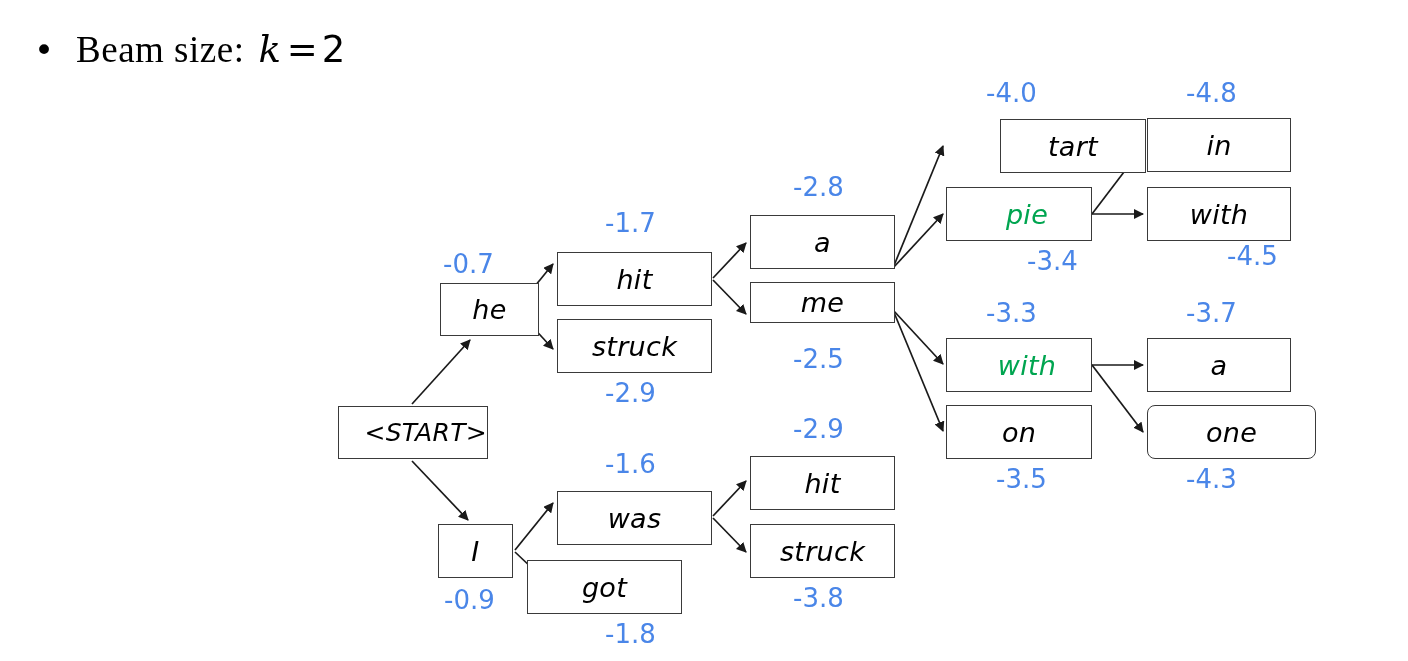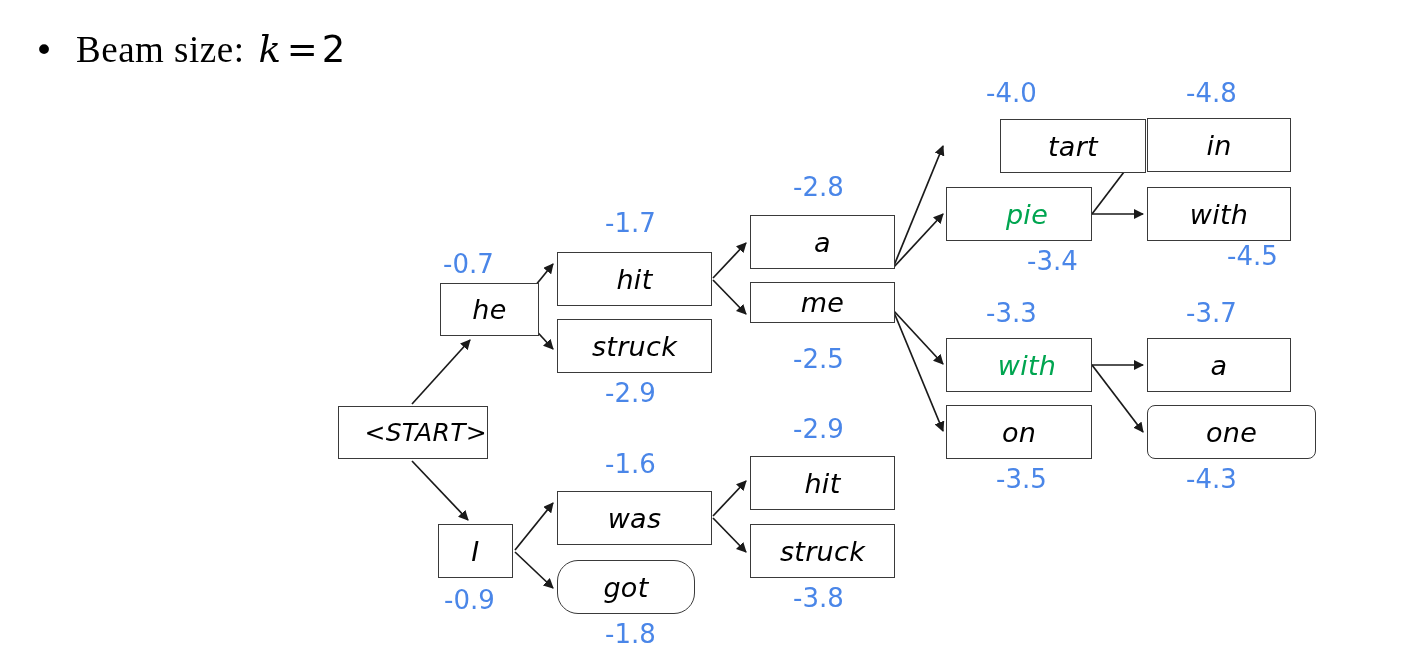--- a/index.html
+++ b/index.html
@@ -182,21 +182,21 @@
   <div class="node" style="left:557px; top:319px; width:155px; height:54px;">
     <span>struck</span>
   </div>
   <div class="score" style="left:605px; top:378px;">-2.9</div>
 
   <div class="node" style="left:557px; top:491px; width:155px; height:54px;">
     <span>was</span>
   </div>
   <div class="score" style="left:605px; top:449px;">-1.6</div>
 
-  <div class="node" style="left:557px; top:560px; width:138px; height:54px;border-radius:21px;">
+  <div class="node" style="left:527px; top:560px; width:155px; height:54px;">
     <span>got</span>
   </div>
   <div class="score" style="left:605px; top:619px;">-1.8</div>
 
   <div class="node" style="left:750px; top:215px; width:145px; height:54px;">
     <span>a</span>
   </div>
   <div class="score" style="left:793px; top:172px;">-2.8</div>
 
   <div class="node" style="left:750px; top:282px; width:145px; height:41px;">

